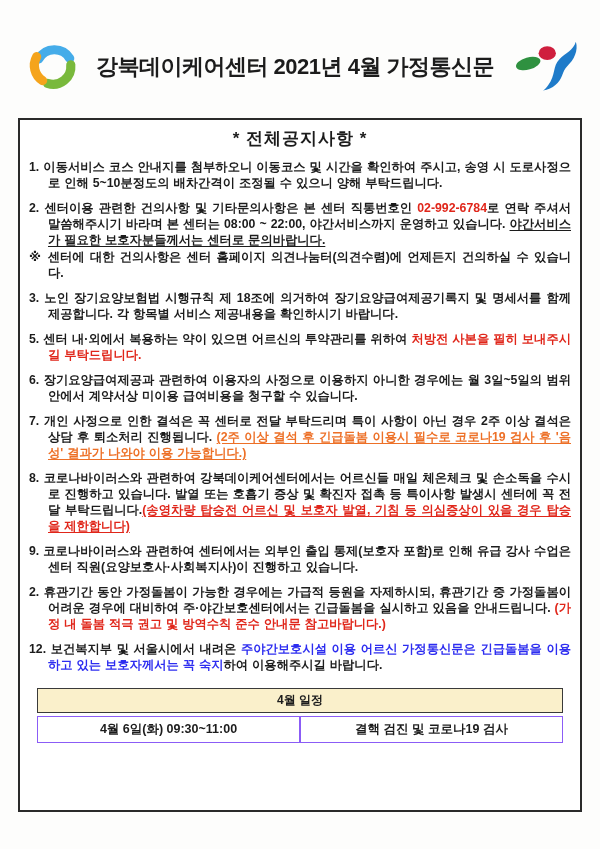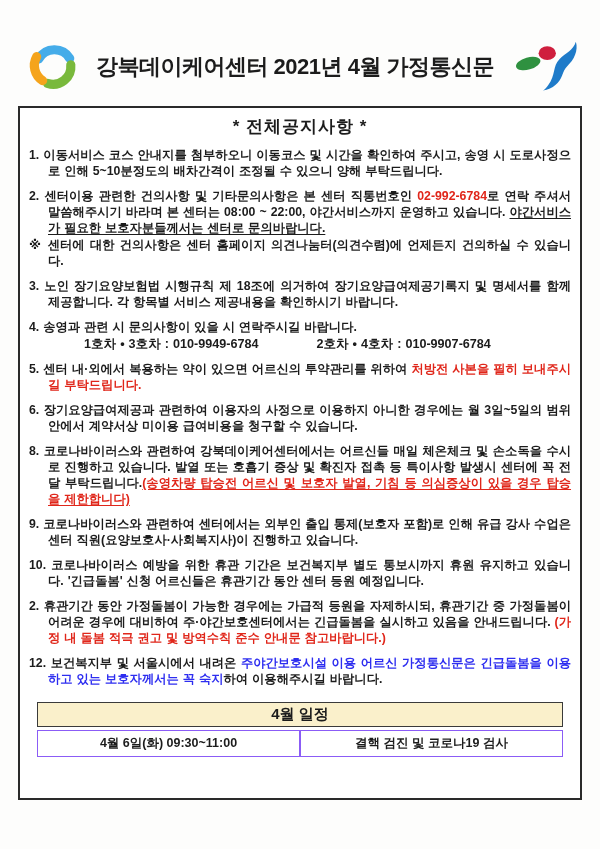--- a/index.html
+++ b/index.html
@@ -19,21 +19,21 @@
     gap:16px;
     padding:40px 16px 8px 32px;
   }
   .page-title{
     font-size:22px;font-weight:bold;letter-spacing:-0.5px;
     margin:0;white-space:nowrap;
   }
   .logo{flex:0 0 auto;display:block;}
   
   .box{
-    margin:4px 18px 0 18px;
+    margin:16px 18px 0 18px;
     border:2px solid var(--border_dark,#2a2a2a);
     background:#fff;
     padding:5px 9px 9px 9px;
     box-sizing:border-box;
     min-height:694px;
   }
   .box-title{
     text-align:center;
     font-size:17px;font-weight:bold;
     letter-spacing:1px;
@@ -66,21 +66,21 @@
     width:calc(100% - 16px);
     margin:12px auto 0 auto;
     border-collapse:separate;
     border-spacing:0 3px;
     font-size:12.5px;font-weight:bold;
   }
   .sched th{
     background:var(--table_header_bg,#faf0cb);
     border:1px solid #3a3a3a;
     height:21px;
-    font-size:15px;
+    font-size:12px;
     text-align:center;
   }
   .sched td{
     border:1px solid #8b5cf6;
     height:23px;
     text-align:center;
     width:50%;
   }
 </style>
 </head>
@@ -110,35 +110,31 @@
 
     <div>
   <p class="item"><span class="num">1.</span> <span class="runs"><span>이동서비스 코스 안내지를 첨부하오니 이동코스 및 시간을 확인하여 주시고, 송영 시 도로사정으로 인해 5~10분정도의 배차간격이 조정될 수 있으니 양해 부탁드립니다.</span></span></p>
 
   <p class="item"><span class="num">2.</span> <span class="runs"><span>센터이용 관련한 건의사항 및 기타문의사항은 본 센터 직통번호인 </span><span class="red">02-992-6784</span><span>로 연락 주셔서 말씀해주시기 바라며 본 센터는 08:00 ~ 22:00, 야간서비스까지 운영하고 있습니다. </span><span class="u">야간서비스가 필요한 보호자분들께서는 센터로 문의바랍니다.</span></span></p>
 
   <p class="item tight"><span class="num">※</span> <span class="runs"><span>센터에 대한 건의사항은 센터 홈페이지 의견나눔터(의견수렴)에 언제든지 건의하실 수 있습니다.</span></span></p>
 
   <p class="item"><span class="num">3.</span> <span class="runs"><span>노인 장기요양보험법 시행규칙 제 18조에 의거하여 장기요양급여제공기록지 및 명세서를 함께 제공합니다. 각 항목별 서비스 제공내용을 확인하시기 바랍니다.</span></span></p>
 
-  <p class="item"><span class="num">4.</span> <span class="runs"><span>송영과 관련 시 문의사항이 있을 시 연락주시길 바랍니다.</span></span><span class="sub">
-            <span>1호차 • 3호차 : 010-9949-6784</span>
-            <span>2호차 • 4호차 : 010-9907-6784</span>
-          </span></p>
 
   <p class="item"><span class="num">5.</span> <span class="runs"><span>센터 내·외에서 복용하는 약이 있으면 어르신의 투약관리를 위하여 </span><span class="red">처방전 사본을 필히 보내주시길 부탁드립니다.</span></span></p>
 
   <p class="item"><span class="num">6.</span> <span class="runs"><span>장기요양급여제공과 관련하여 이용자의 사정으로 이용하지 아니한 경우에는 월 3일~5일의 범위 안에서 계약서상 미이용 급여비용을 청구할 수 있습니다.</span></span></p>
 
+  <p class="item"><span class="num">7.</span> <span class="runs"><span>개인 사정으로 인한 결석은 꼭 센터로 전달 부탁드리며 특이 사항이 아닌 경우 2주 이상 결석은 상담 후 퇴소처리 진행됩니다. </span><span class="orange u">(2주 이상 결석 후 긴급돌봄 이용시 필수로 코로나19 검사 후 '음성' 결과가 나와야 이용 가능합니다.)</span></span></p>
 
   <p class="item"><span class="num">8.</span> <span class="runs"><span>코로나바이러스와 관련하여 강북데이케어센터에서는 어르신들 매일 체온체크 및 손소독을 수시로 진행하고 있습니다. 발열 또는 호흡기 증상 및 확진자 접촉 등 특이사항 발생시 센터에 꼭 전달 부탁드립니다.</span><span class="red u">(송영차량 탑승전 어르신 및 보호자 발열, 기침 등 의심증상이 있을 경우 탑승을 제한합니다)</span></span></p>
 
   <p class="item"><span class="num">9.</span> <span class="runs"><span>코로나바이러스와 관련하여 센터에서는 외부인 출입 통제(보호자 포함)로 인해 유급 강사 수업은 센터 직원(요양보호사·사회복지사)이 진행하고 있습니다.</span></span></p>
 
-  <p class="item"><span class="num">10.</span> <span class="runs"><span>코로나바이러스 예방을 위한 휴관 기간은 보건복지부 별도 통보시까지 휴원 유지하고 있습니다. '긴급돌봄' 신청 어르신들은 휴관기간 동안 센터 등원 예정입니다.</span></span></p>
 
   <p class="item"><span class="num">2.</span> <span class="runs"><span>휴관기간 동안 가정돌봄이 가능한 경우에는 가급적 등원을 자제하시되, 휴관기간 중 가정돌봄이 어려운 경우에 대비하여 주·야간보호센터에서는 긴급돌봄을 실시하고 있음을 안내드립니다. </span><span class="red">(가정 내 돌봄 적극 권고 및 방역수칙 준수 안내문 참고바랍니다.)</span></span></p>
 
   <p class="item"><span class="num">12.</span> <span class="runs"><span>보건복지부 및 서울시에서 내려온 </span><span class="blue">주야간보호시설 이용 어르신 가정통신문은 긴급돌봄을 이용하고 있는 보호자께서는 꼭 숙지</span><span>하여 이용해주시길 바랍니다.</span></span></p>
 </div>
 
     <table class="sched">
       <thead>
         <tr>
           <th colspan="2">4월 일정</th>

